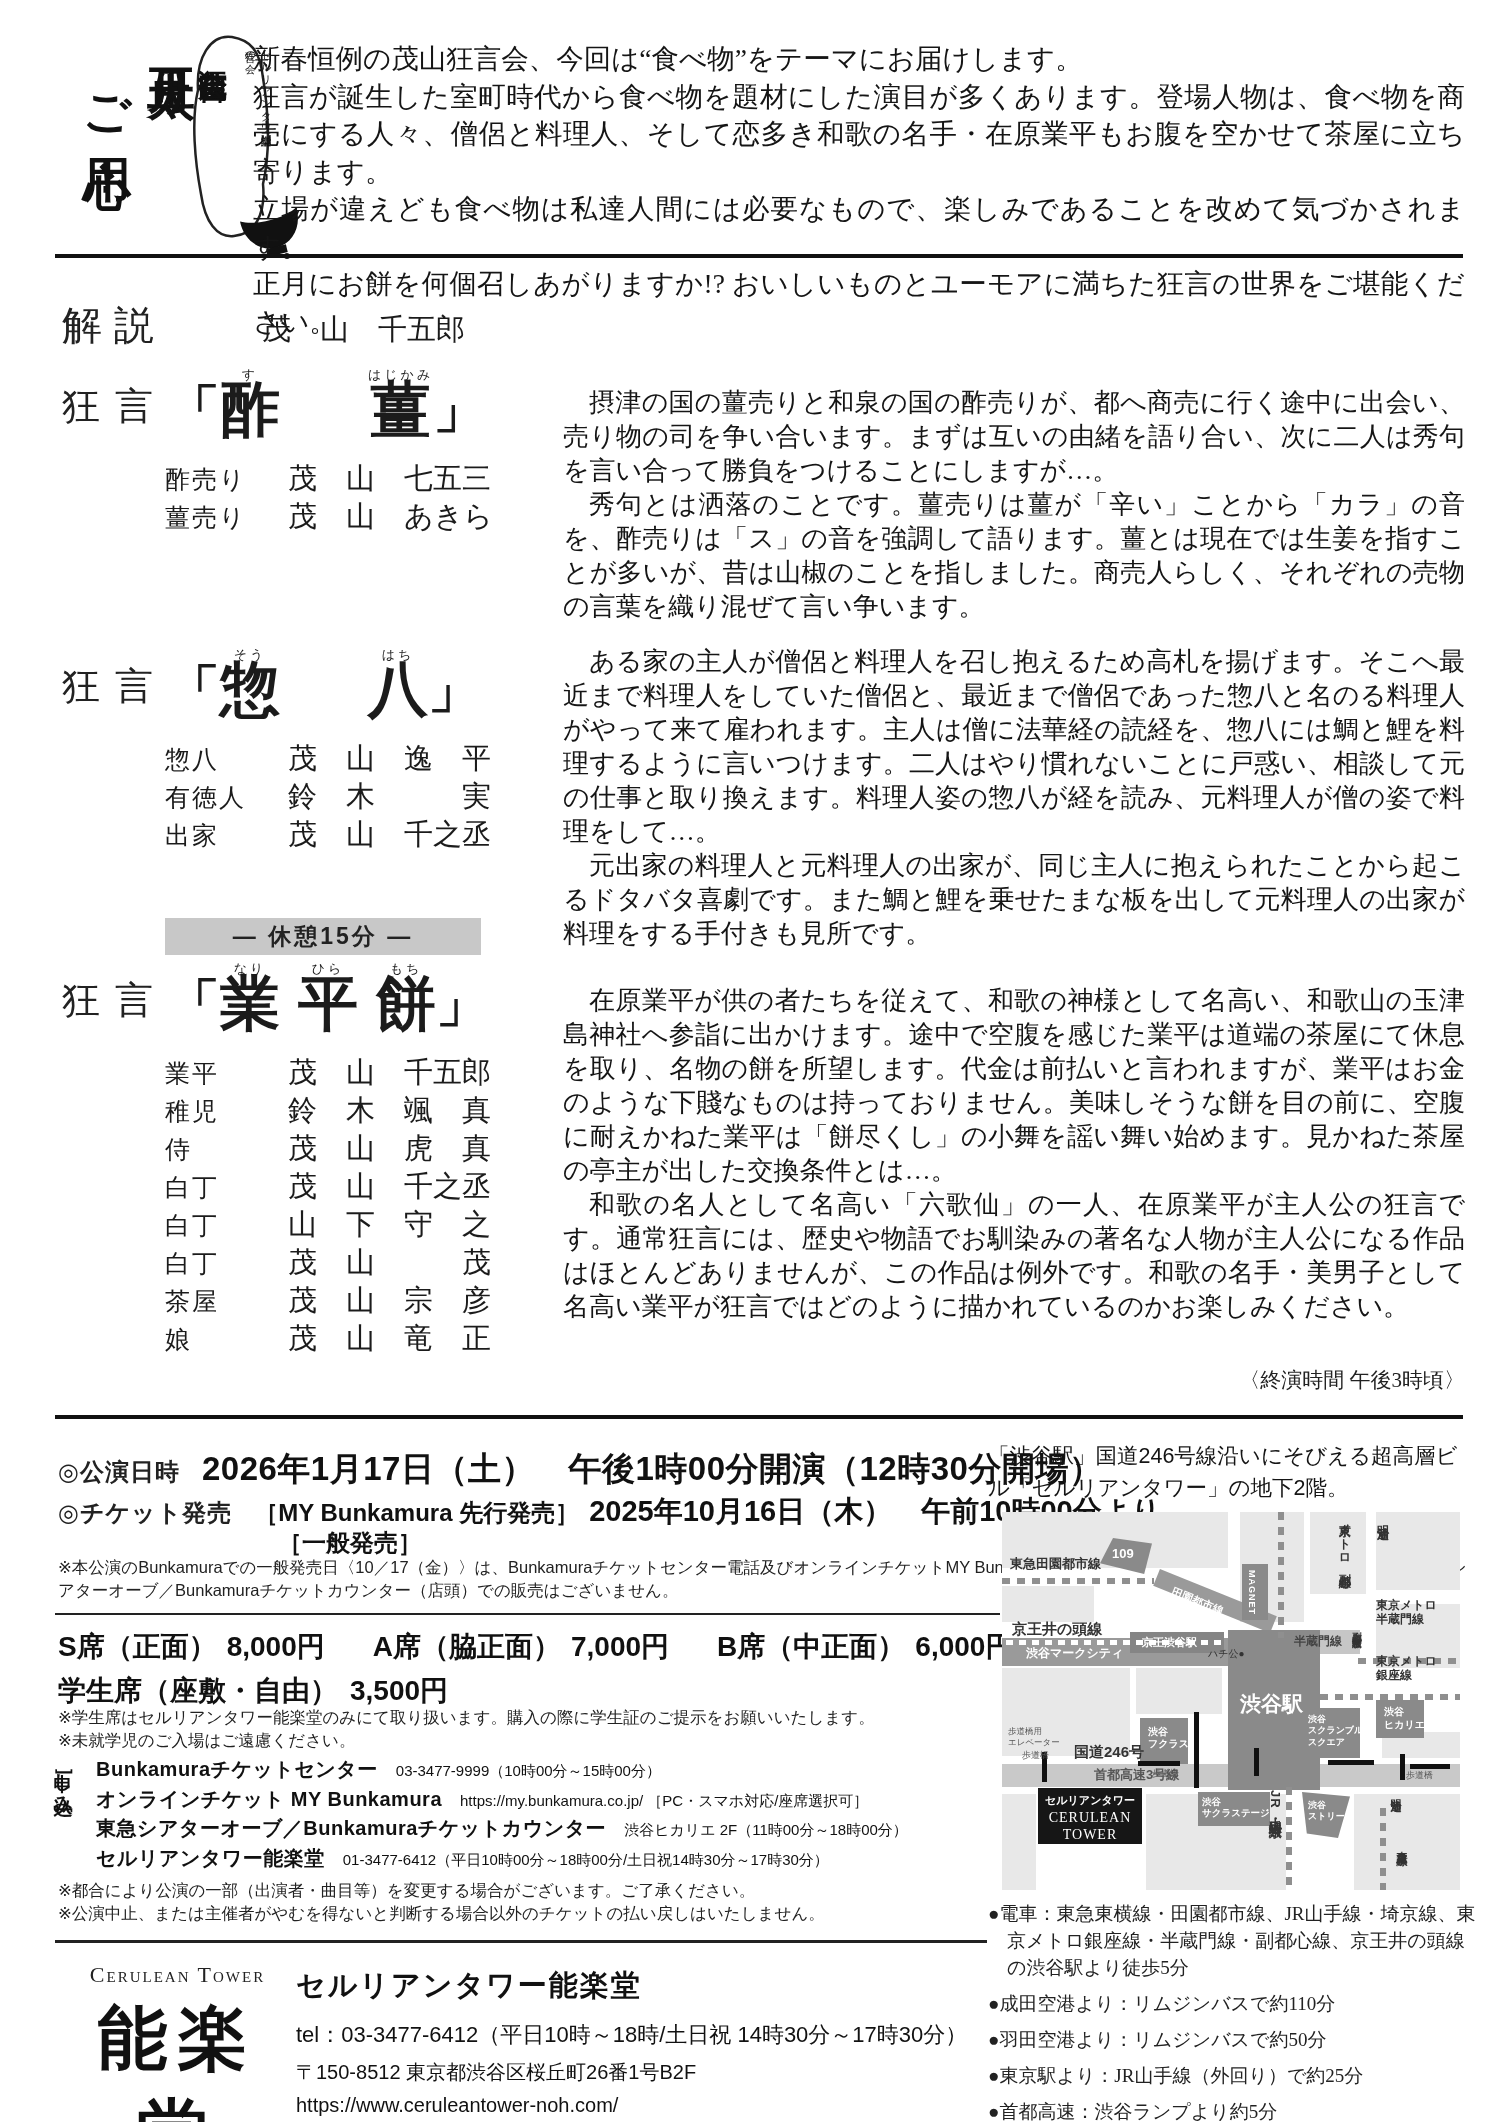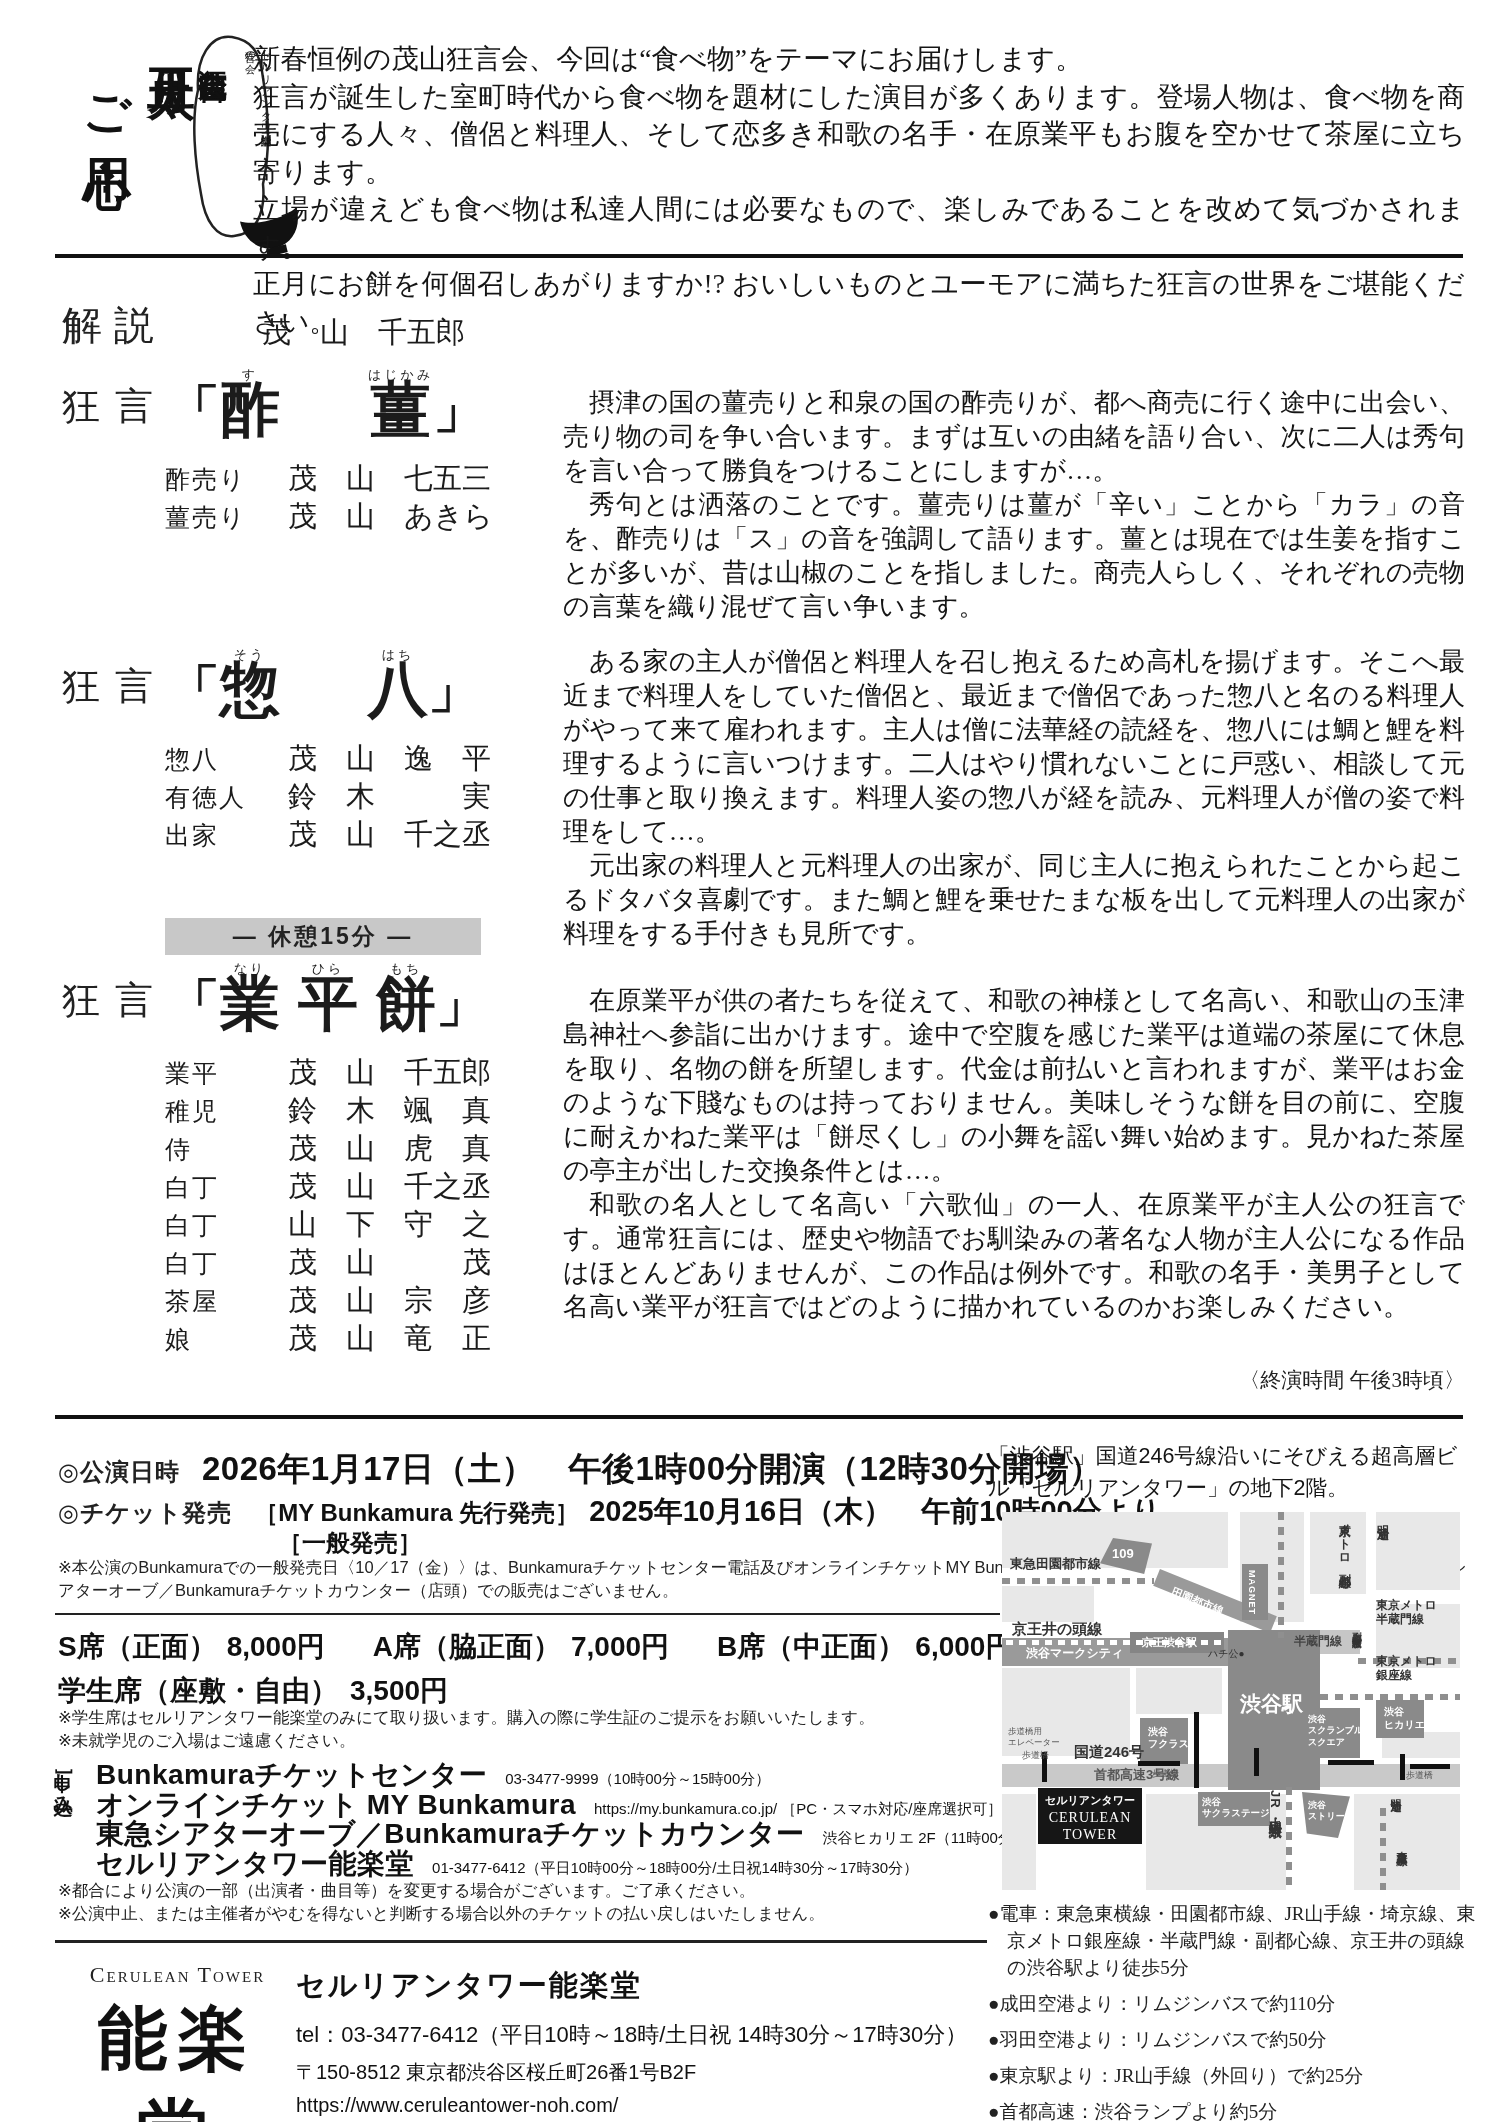--- a/index.html
+++ b/index.html
@@ -27,21 +27,21 @@
   #intro-text{left:253px;top:40px;width:1212px;font-size:27.5px;line-height:37.5px;
     text-align:justify;color:#151515;}
 
   .rule{background:#111;}
   #rule-top{left:55px;top:254px;width:1408px;height:4px;}
   #rule-mid{left:55px;top:1415px;width:1408px;height:4px;}
   #rule-thin{left:55px;top:1613px;width:945px;height:2px;background:#222;}
   #rule-bottom{left:55px;top:1940px;width:932px;height:3px;background:#222;}
 
   
-  #kaisetsu{left:62px;top:298px;width:470px;display:flex;align-items:flex-end;}
+  #kaisetsu{left:62px;top:298px;width:470px;display:flex;align-items:center;}
   #kaisetsu .k-label{font-size:40px;letter-spacing:12px;color:#222;}
   #kaisetsu .k-name{font-size:29px;white-space:pre;margin-left:96px;margin-top:8px;}
 
   .prog-left{width:478px;left:62px;}
   #prog0{top:368px;} #prog1{top:648px;} #prog2{top:962px;}
   .prog-head{display:flex;align-items:flex-end;}
   .genre{font-size:38px;letter-spacing:15px;padding-bottom:8px;color:#222;}
   .q{font-size:52px;line-height:1;padding-bottom:4px;font-weight:600;}
   .title-chars{display:inline-flex;align-items:flex-end;}
   .title-chars ruby{font-size:60px;font-weight:600;line-height:1;ruby-align:space-around;}
@@ -75,21 +75,21 @@
   .seat{display:flex;align-items:baseline;gap:10px;}
   .seat-l{font-size:28px;font-weight:bold;color:#111;}
   .seat-p{font-size:28px;font-weight:bold;color:#111;}
   #student-row{left:58px;top:1672px;display:flex;align-items:baseline;gap:12px;}
   #seat-notes{left:58px;top:1706px;font-size:16.5px;line-height:23px;color:#222;}
 
   #moushikomi{left:50px;top:1757px;height:120px;writing-mode:vertical-rl;text-orientation:mixed;
     font-size:19px;font-weight:bold;letter-spacing:1px;color:#111;}
   #booking-list{left:96px;top:1756px;width:900px;}
   .bk-row{display:flex;align-items:baseline;height:29.5px;}
-  .bk-name{font-size:28px;font-weight:bold;letter-spacing:0.5px;color:#111;margin-right:18px;white-space:nowrap;}
+  .bk-name{font-size:20px;font-weight:bold;letter-spacing:0.5px;color:#111;margin-right:18px;white-space:nowrap;}
   .bk-detail{font-size:15px;color:#111;white-space:nowrap;}
   #booking-notes{left:58px;top:1879px;font-size:16.5px;line-height:23px;color:#222;}
 
   
   #venue-logo{left:70px;top:1962px;width:215px;text-align:center;}
   #venue-logo .v-en{font-size:22px;font-variant:small-caps;letter-spacing:2px;color:#222;}
   #venue-logo .v-kanji{font-size:70px;font-weight:bold;letter-spacing:10px;margin-top:4px;color:#111;}
   #venue-info{left:296px;top:1966px;width:690px;}
   #venue-info .vi-name{font-size:29px;font-weight:bold;letter-spacing:2px;color:#111;}
   #venue-info .vi-tel{font-size:22px;margin-top:14px;color:#111;}

